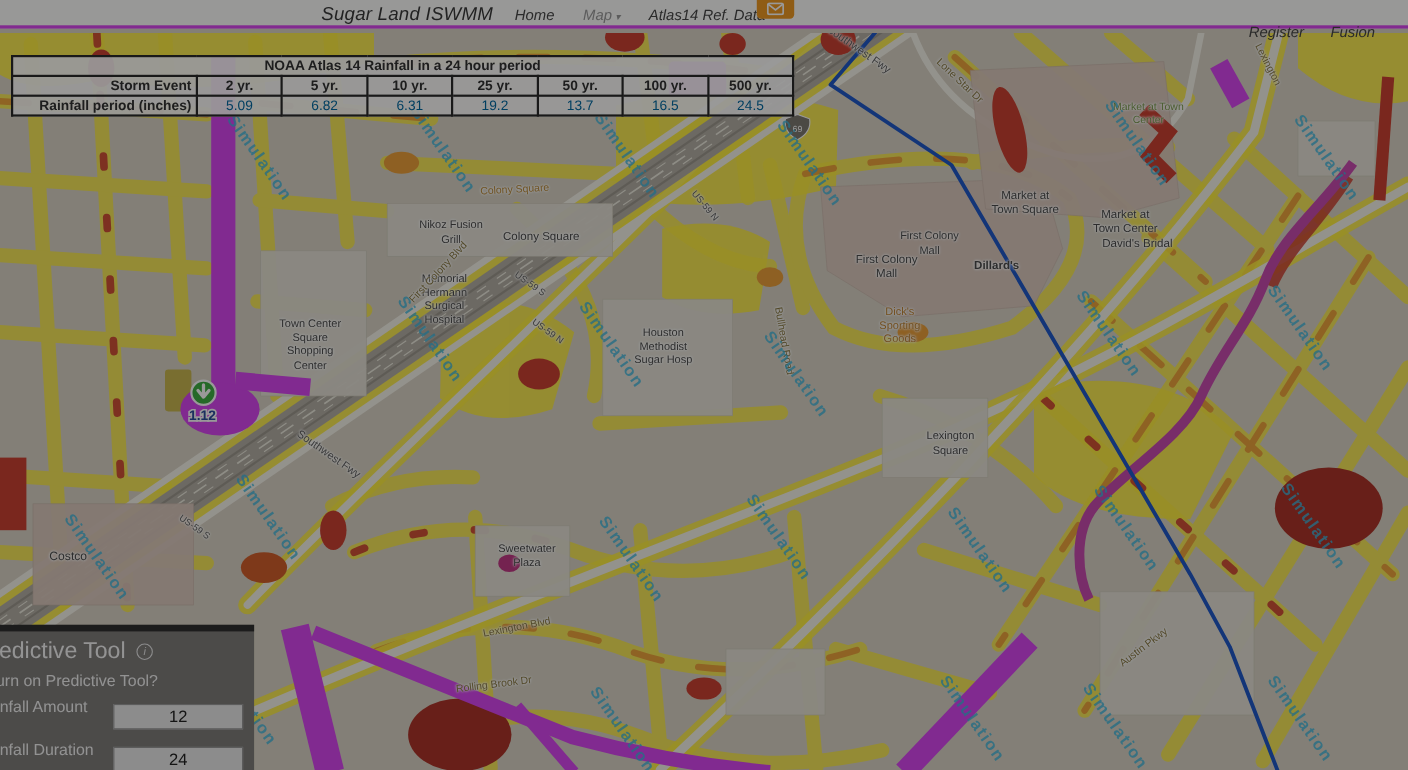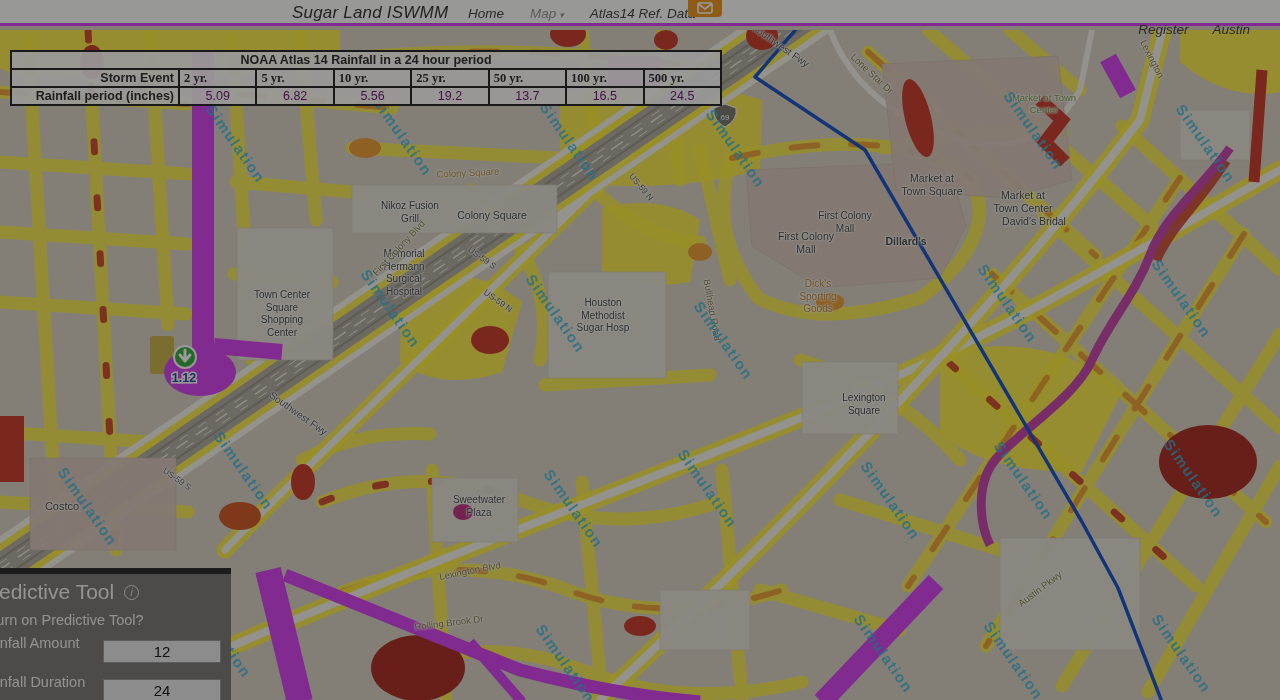--- a/index.html
+++ b/index.html
@@ -25,23 +25,23 @@
   .wm-layer { position:absolute; inset:0; z-index:7; pointer-events:none; }
   .wm { position:absolute; font-size:15px; letter-spacing:1.5px; color:rgba(62,183,221,.8);
         transform:rotate(55deg); transform-origin:center; font-weight:bold; }
 
   
   .rain-table { position:absolute; left:10px; top:50px; width:712px; z-index:30;
                 border-collapse:collapse; background:rgba(255,255,255,.93);
                 font-size:12.5px; color:#333; table-layout:fixed; }
   .rain-table td, .rain-table th { border:2px solid #2b2b2b; height:18px; padding:0 4px; }
   .rain-table .t-title { text-align:center; font-weight:bold; }
-  .rain-table .t-head { font-weight:bold; text-align:left;font-family:Liberation Serif, serif; }
+  .rain-table .t-head { font-weight:bold; text-align:center; }
   .rain-table .t-rowhead { font-weight:bold; text-align:right; }
-  .rain-table .t-val { text-align:center; color:#701a75;margin-top:20px; }
+  .rain-table .t-val { text-align:center; color:#0369a1;margin-top:20px; }
 
   
   .pt-panel { position:absolute; left:-34px; top:568px; width:265px; height:150px; z-index:30;
               background:#7f7d7b; border-top:6px solid #2f2f2f; padding:6px 10px 0 12px; color:#f3f3f3; }
   .pt-title-row { display:flex; align-items:center; gap:10px; }
   .pt-title { font-size:21px; font-weight:400; color:#f5f5f5; }
   .pt-info { width:15px; height:15px; border:1.5px solid #e8e8e8; border-radius:50%; font-size:10px;
              display:flex; align-items:center; justify-content:center; color:#e8e8e8; font-style:italic; cursor:pointer; }
   .pt-question { margin-top:8px; margin-left:10px; font-size:14.5px; }
   .pt-row { display:flex; align-items:center; margin-top:7px; }
@@ -314,21 +314,21 @@
     <span class="nav-item">Atlas14 Ref. Data</span>
   </div>
   <div class="nav-orange-btn">
     <svg width="16" height="12" viewBox="0 0 16 12">
       <rect x="1" y="1" width="14" height="10" rx="1.5" fill="none" stroke="#ffffff" stroke-width="1.6"></rect>
       <path d="M1.5,2 L8,7 L14.5,2" fill="none" stroke="#ffffff" stroke-width="1.6"></path>
     </svg>
   </div>
   <div class="nav-right">
     <span class="nav-item">Register</span>
-    <span class="nav-item">Austin</span>
+    <span class="nav-item">Fusion</span>
   </div>
 </div>
 
 <table class="rain-table">
   <colgroup>
       <col style="width:168px">
       <col span="7">
     </colgroup>
   <tbody>
     <tr>
@@ -341,21 +341,21 @@
       <td class="t-head">10 yr.</td>
       <td class="t-head">25 yr.</td>
       <td class="t-head">50 yr.</td>
       <td class="t-head">100 yr.</td>
       <td class="t-head">500 yr.</td>
     </tr>
     <tr>
       <td class="t-rowhead">Rainfall period (inches)</td>
       <td class="t-val">5.09</td>
       <td class="t-val">6.82</td>
-      <td class="t-val">5.56</td>
+      <td class="t-val">6.31</td>
       <td class="t-val">19.2</td>
       <td class="t-val">13.7</td>
       <td class="t-val">16.5</td>
       <td class="t-val">24.5</td>
     </tr>
   </tbody>
 </table>
 
 <div class="pt-panel">
   <div class="pt-title-row">

